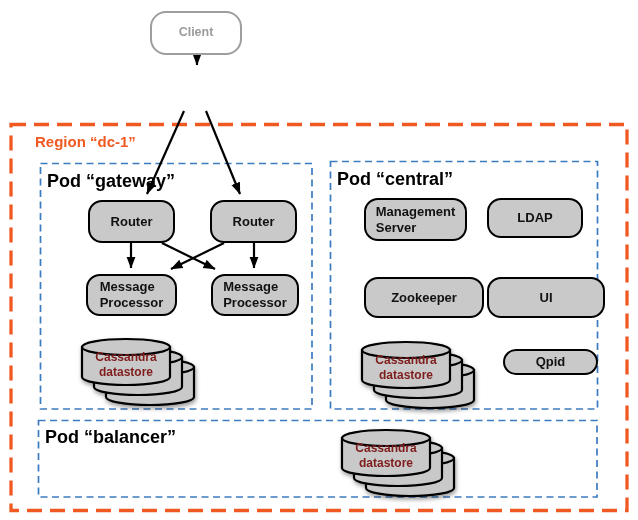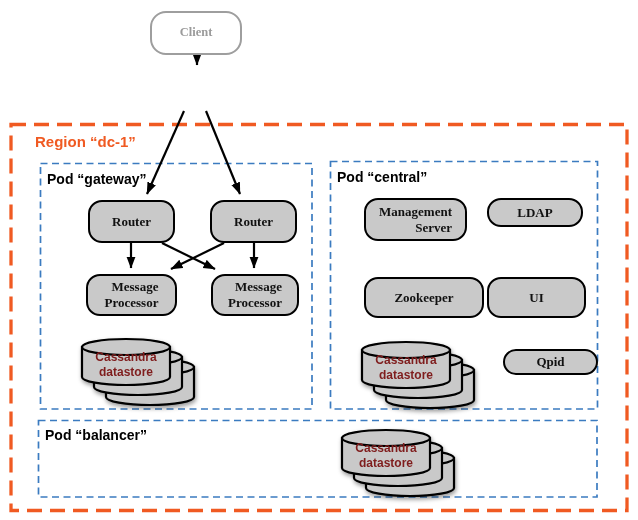--- a/index.html
+++ b/index.html
@@ -11,43 +11,42 @@
     font-family: "Liberation Sans", "DejaVu Sans", sans-serif;
     overflow: hidden;
   }
   .overlay-svg { position: absolute; left: 0; top: 0; }
   .node {
     position: absolute;
     box-sizing: border-box;
     display: flex;
     align-items: center;
     justify-content: center;
-    text-align: right;
+    text-align: left;
     font-weight: bold;
     font-size: 13px;
     line-height: 1.22;
     color: #111111;
     background: #C9C9C9;
     border: 2.5px solid #000000;
     border-radius: 14px;
     white-space: pre-line;
     z-index: 3;
-    font-family: Liberation Serif, serif;
   }
   .node.external {
     background: #ffffff;
     border: 2px solid #9E9E9E;
     color: #9B9B9B;
     border-radius: 16px;
     font-size: 12.5px;
   }
   .pod-label {
     position: absolute;
     font-weight: bold;
-    font-size: 14px;
+    font-size: 18px;
     color: #000000;
     z-index: 3;
   }
   .region-label {
     position: absolute;
     font-weight: bold;
     font-size: 15px;
     color: #F05A22;
     z-index: 3;
     margin-left: 16px;
@@ -130,23 +129,23 @@
   <div class="node" style="left:210px; top:200px; width:87px; height:43px;">Router</div>
   <div class="node" style="left:86px; top:274px; width:91px; height:42px;">Message
 Processor</div>
   <div class="node" style="left:211px; top:274px; width:88px; height:42px;">Message
 Processor</div>
   <div class="cyl-label" style="left:82px; top:348px; height:34px;">Cassandra
 datastore</div>
 
   <div class="node" style="left:364px; top:198px; width:103px; height:43px;">Management
 Server</div>
-  <div class="node" style="left:487px; top:198px; width:96px; height:29px;">LDAP</div>
+  <div class="node" style="left:487px; top:198px; width:96px; height:40px;">LDAP</div>
   <div class="node" style="left:364px; top:277px; width:120px; height:41px;">Zookeeper</div>
-  <div class="node" style="left:487px; top:277px; width:99px; height:41px;">UI</div>
+  <div class="node" style="left:487px; top:277px; width:118px; height:41px;">UI</div>
   <div class="cyl-label" style="left:362px; top:351px; height:34px;">Cassandra
 datastore</div>
   <div class="node" style="left:487px; top:349px; width:95px; height:26px;margin-left:16px;">Qpid</div>
 
   <div class="cyl-label" style="left:342px; top:439px; height:34px;">Cassandra
 datastore</div>
 
 </div>
 
 </body></html>

